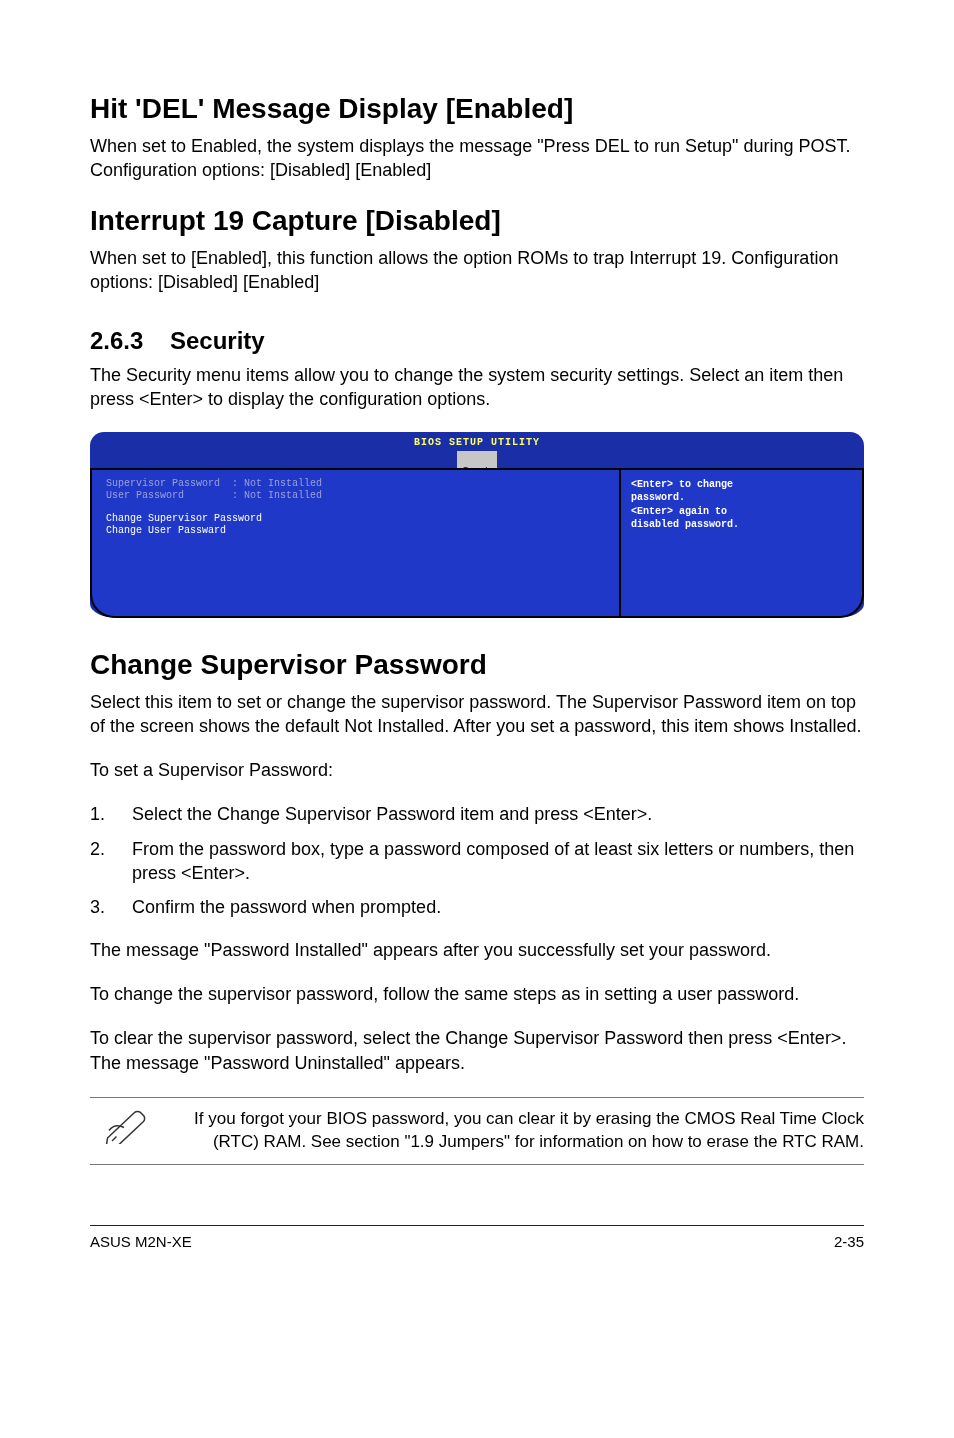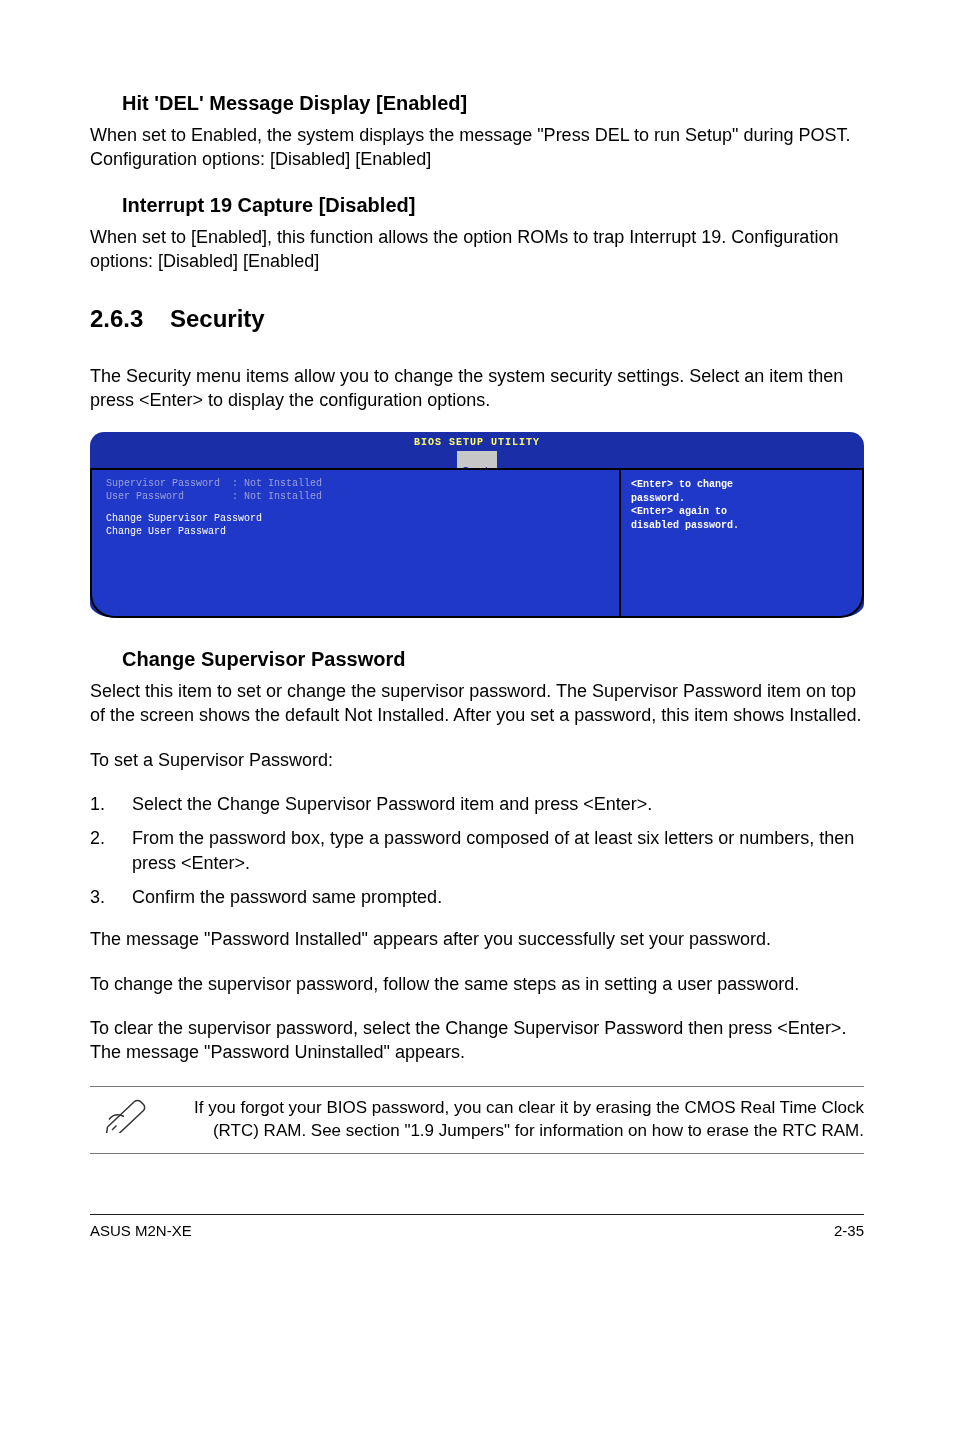--- a/index.html
+++ b/index.html
@@ -7,33 +7,32 @@
     background: #fff;
     font-family: Arial, Helvetica, sans-serif;
     color: #000;
     width: 954px;
     margin: 0 auto;
     padding: 90px 90px 30px 90px;
     font-size: 18px;
     line-height: 1.35;
   }
   h3.section-heading {
-    font-size: 20px;
+    font-size: 28px;
     font-weight: bold;
     margin-bottom: 6px;
-    margin-left: 32px;
   }
   p.body-text {
     margin-bottom: 20px;
   }
   h2.numbered-heading {
     font-size: 24px;
     font-weight: bold;
     margin-top: 30px;
-    margin-bottom: 28px;
+    margin-bottom: 6px;
   }
   h2.numbered-heading .num {
     display: inline-block;
     width: 80px;
   }
   .bios-box {
     width: 100%;
     border-radius: 14px 14px 28px 28px / 14px 14px 14px 14px;
     overflow: hidden;
     margin: 18px 0 28px 0;
@@ -208,21 +207,21 @@
   <li>
       <span class="n">1.</span>
       <span class="t">Select the Change Supervisor Password item and press &lt;Enter&gt;.</span>
     </li>
   <li>
       <span class="n">2.</span>
       <span class="t">From the password box, type a password composed of at least six letters or numbers, then press &lt;Enter&gt;.</span>
     </li>
   <li>
       <span class="n">3.</span>
-      <span class="t">Confirm the password same prompted.</span>
+      <span class="t">Confirm the password when prompted.</span>
     </li>
 </ol>
 
 <p class="body-text">The message "Password Installed" appears after you successfully set your password.</p>
 <p class="body-text">To change the supervisor password, follow the same steps as in setting a user password.</p>
 <p class="body-text">To clear the supervisor password, select the Change Supervisor Password then press &lt;Enter&gt;. The message "Password Uninstalled" appears.</p>
 
 <div class="note-block">
   <div class="note-icon">
     <svg viewBox="0 0 60 48">

